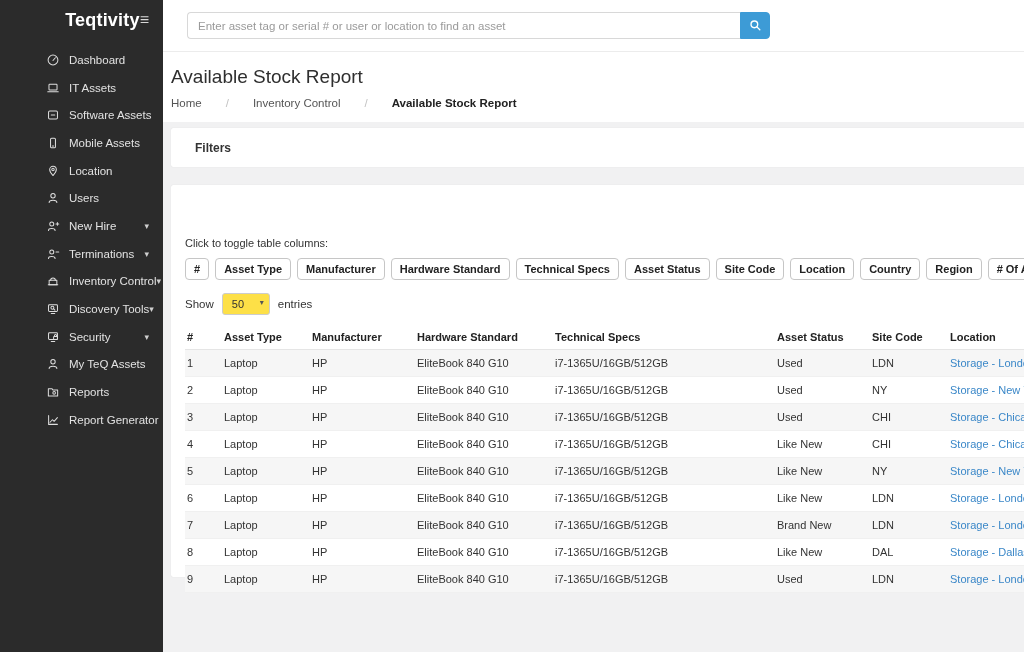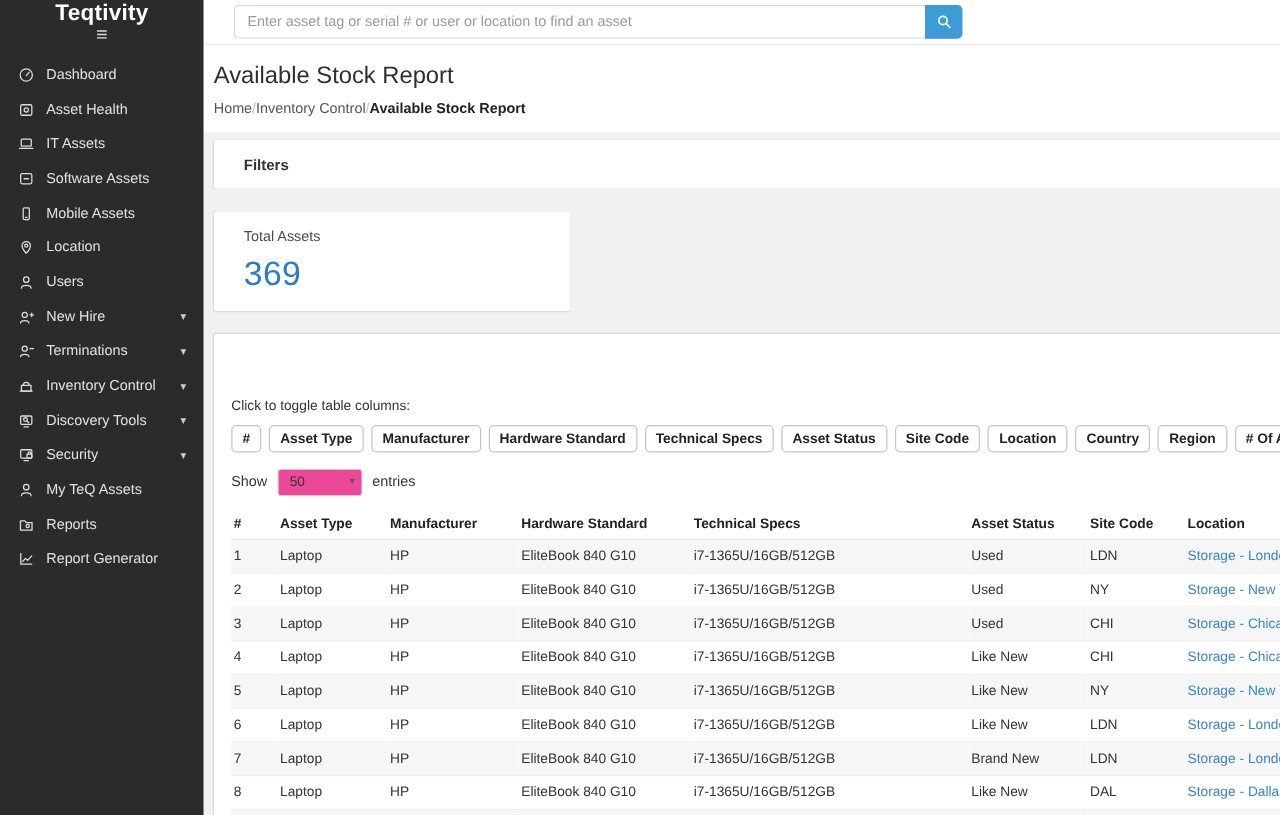--- a/index.html
+++ b/index.html
@@ -4,60 +4,60 @@
 <style>
   * { margin:0; padding:0; box-sizing:border-box; }
   html,body { width:1024px; height:652px; overflow:hidden; }
   body {
     font-family:"Liberation Sans","DejaVu Sans",sans-serif;
     display:flex; background:#fff; color:#333;
   }
 
   
   .sidebar { width:163px; flex-shrink:0; background:#2b2b2b; color:#e0e0e0; }
-  .logo-row { height:40px; display:flex; align-items:center; justify-content:flex-start; padding:0 14px;flex-direction:column; }
+  .logo-row { height:40px; display:flex; align-items:center; justify-content:flex-end; padding:0 14px; }
   .logo { font-size:18px; font-weight:bold; color:#fff; letter-spacing:.2px; }
   .hamburger { color:#d8d8d8; font-size:16px; cursor:pointer; line-height:1; }
-  .side-nav { padding-top:6px; }
+  .side-nav { padding-top:6px;padding-left:32px; }
   .side-item { display:flex; align-items:center; height:27.7px; padding:0 14px; font-size:11.5px; color:#e2e2e2; cursor:pointer; white-space:nowrap; }
   .side-item .icon { width:14px; height:14px; margin-right:9px; display:inline-flex; flex-shrink:0; }
   .side-item .icon svg { width:14px; height:14px; stroke:#dedede; fill:none; stroke-width:1.15; stroke-linecap:round; stroke-linejoin:round; }
   .side-item .caret { margin-left:auto; font-size:9px; color:#cfcfcf; }
 
   
   .main { flex:1; display:flex; flex-direction:column; overflow:hidden; background:#fff; }
 
-  .topbar { height:36px; flex-shrink:0; display:flex; align-items:center; padding-left:24px; border-bottom:1px solid #ececec; background:#fff; }
+  .topbar { height:52px; flex-shrink:0; display:flex; align-items:center; padding-left:24px; border-bottom:1px solid #ececec; background:#fff; }
   .search-wrap { display:flex; width:583px; height:27px; }
   .search-input { flex:1; border:1px solid #d8d8d8; border-right:none; border-radius:4px 0 0 4px; padding:0 10px; font-size:11.5px; font-family:inherit; color:#333; outline:none; }
   .search-input::placeholder { color:#9a9a9a; }
   .search-btn { width:30px; background:#3d9bd6; border:1px solid #3d9bd6; border-radius:0 4px 4px 0; display:flex; align-items:center; justify-content:center; cursor:pointer; }
   .search-btn svg { width:13px; height:13px; stroke:#fff; fill:none; stroke-width:1.7; stroke-linecap:round; }
 
   .title-section { padding:14px 8px 13px; background:#fff; }
   .page-title { font-size:19px; font-weight:500; color:#2f2f2f; }
-  .breadcrumb { margin-top:9px; font-size:11.5px; display:flex; align-items:center; gap:0; }
+  .breadcrumb { margin-top:9px; font-size:11.5px; display:flex; align-items:center; gap:24px; }
   .crumb-link { color:#555; text-decoration:none; cursor:pointer; }
   .crumb-sep { color:#c2c2c2; }
   .crumb-current { color:#222; font-weight:bold; }
 
   .content { flex:1; background:#f1f1f2; padding:6px 0 0 8px; overflow:hidden; }
   .card { background:#fff; border-radius:2px; box-shadow:0 0 1px rgba(0,0,0,.15); }
   .filters-card { width:929px; height:39px; display:flex; align-items:center; padding-left:24px; font-size:12px; font-weight:bold; color:#333; cursor:pointer; }
   .summary-card { width:285px; height:80px; margin-top:18px; padding:15px 24px; }
   .summary-label { font-size:11.5px; color:#4a4a4a; }
   .summary-value { font-size:27px; color:#2e7ac6; margin-top:8px; letter-spacing:.3px; }
   .table-card { width:929px; margin-top:18px; padding:52px 0 12px 14px; height:392px; }
 
   .toggle-hint { font-size:11px; color:#333; margin-bottom:9px; }
   .toggle-row { display:flex; gap:6px; }
   .toggle-btn { font-family:inherit; font-size:11px; font-weight:bold; color:#222; padding:4px 8px; background:#fff; border:1px solid #c6c6c6; border-radius:4px; cursor:pointer; white-space:nowrap; }
   .show-row { margin-top:13px; display:flex; align-items:center; gap:8px; font-size:11.5px; color:#333; }
   .select-wrap { position:relative; display:inline-block; }
-  .page-size { appearance:none; -webkit-appearance:none; -moz-appearance:none; width:68px; height:22px; border:1px solid #ccc; border-radius:3px; background:#ec4899; font-family:inherit; font-size:11px; color:#333; padding:0 0 0 9px; cursor:pointer; }
+  .page-size { appearance:none; -webkit-appearance:none; -moz-appearance:none; width:48px; height:22px; border:1px solid #ccc; border-radius:3px; background:#fde047; font-family:inherit; font-size:11px; color:#333; padding:0 0 0 9px; cursor:pointer; }
   .select-caret { position:absolute; right:6px; top:5px; font-size:8px; color:#555; pointer-events:none; }
 
   table { border-collapse:collapse; table-layout:fixed; width:903px; margin-top:10px; }
   th { text-align:left; font-size:11px; font-weight:bold; color:#222; padding:6px 4px 6px 2px; border-bottom:1px solid #e5e5e5; cursor:pointer; white-space:nowrap; }
   td { font-size:11px; color:#333; padding:7px 4px 7px 2px; border-bottom:1px solid #f0f0f0; white-space:nowrap; overflow:hidden; }
   tbody tr:nth-child(odd) { background:#f6f6f6; }
   td.link { color:#3a87c8; cursor:pointer; }
   .col0{width:37px}.col1{width:88px}.col2{width:105px}.col3{width:138px}
   .col4{width:222px}.col5{width:95px}.col6{width:78px}.col7{width:140px}
 </style>
@@ -75,29 +75,20 @@
           <svg viewBox="0 0 16 16">
             <circle cx="8" cy="8" r="5.6"></circle>
             <path d="M8 8.6 L10.7 5.4"></path>
           </svg>
         </span>
         <span>Dashboard</span>
       </div>
       <div class="side-item">
         <span class="icon">
           <svg viewBox="0 0 16 16">
-            <rect x="2.9" y="3.2" width="10.2" height="9.6" rx="1.4"></rect>
-            <circle cx="8" cy="8" r="1.9"></circle>
-          </svg>
-        </span>
-        <span>Asset Health</span>
-      </div>
-      <div class="side-item">
-        <span class="icon">
-          <svg viewBox="0 0 16 16">
             <rect x="3.4" y="3.8" width="9.2" height="6.4" rx="0.8"></rect>
             <path d="M2 12.3 h12"></path>
           </svg>
         </span>
         <span>IT Assets</span>
       </div>
       <div class="side-item">
         <span class="icon">
           <svg viewBox="0 0 16 16">
             <rect x="2.9" y="3.4" width="10.2" height="9.2" rx="1.4"></rect>
@@ -246,24 +237,20 @@
       <span class="crumb-current">Available Stock Report</span>
     </div>
   </div>
 
   <div class="content">
 
     <div class="card filters-card">
       <span>Filters</span>
     </div>
 
-    <div class="card summary-card">
-      <div class="summary-label">Total Assets</div>
-      <div class="summary-value">369</div>
-    </div>
 
     <div class="card table-card">
       <div class="toggle-hint">Click to toggle table columns:</div>
       <div class="toggle-row" id="toggle-buttons">
           <button class="toggle-btn">#</button>
           <button class="toggle-btn">Asset Type</button>
           <button class="toggle-btn">Manufacturer</button>
           <button class="toggle-btn">Hardware Standard</button>
           <button class="toggle-btn">Technical Specs</button>
           <button class="toggle-btn">Asset Status</button>

